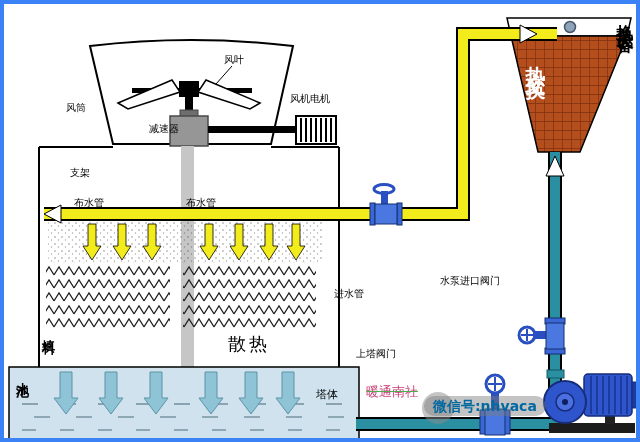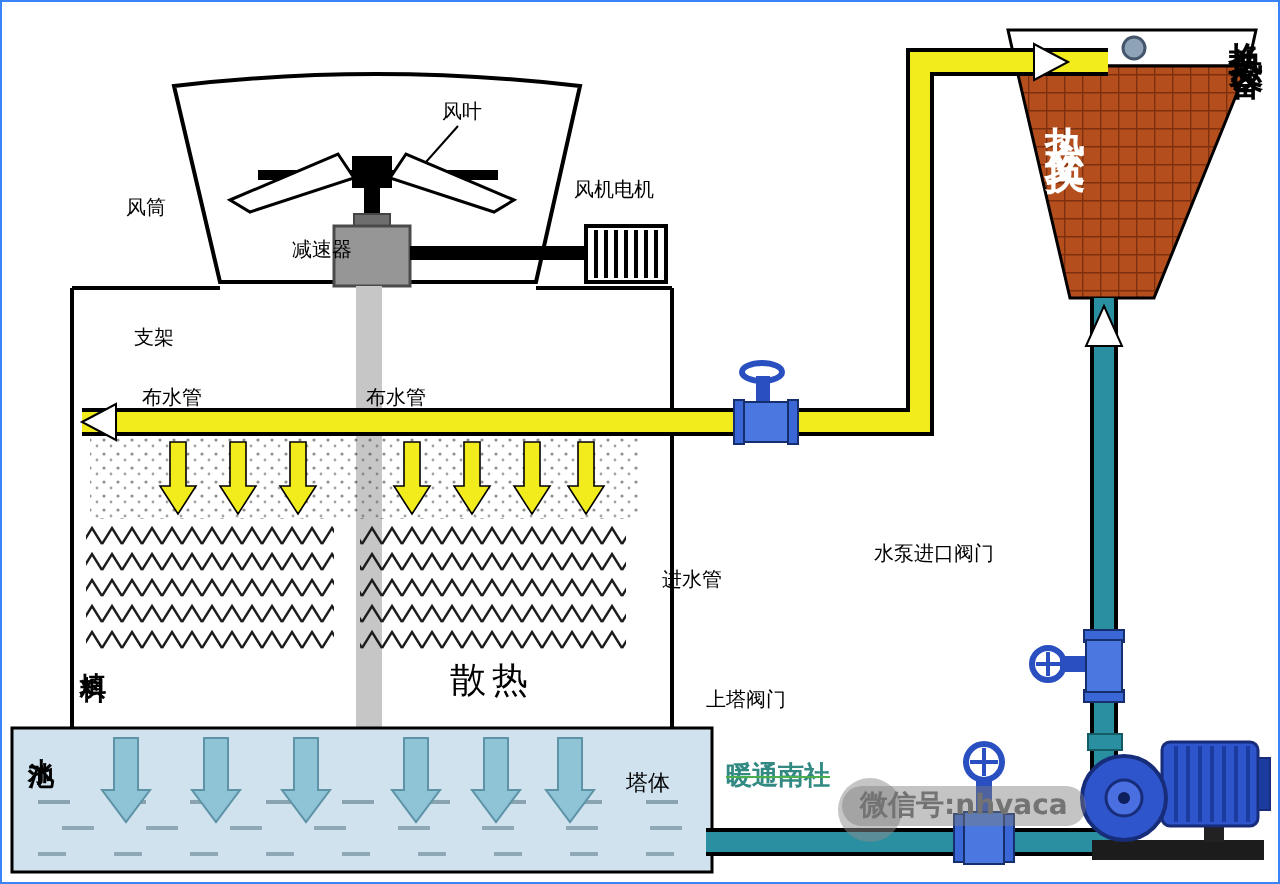--- a/index.html
+++ b/index.html
@@ -1,18 +1,18 @@
 <!DOCTYPE html>
 <html><head>
 <meta charset="utf-8">
 <style>
   html,body{margin:0;padding:0;background:#fff;}
   #stage{
     position:relative;width:640px;height:442px;overflow:hidden;
-    background:#fff;border:1px solid #3b82f6;box-sizing:border-box;
+    background:#fff;border:4px solid #3b82f6;box-sizing:border-box;
     font-family:"DejaVu Sans","Liberation Sans",sans-serif;
   }
   #stage svg{position:absolute;left:0;top:0;z-index:1;}
   .lbl{position:absolute;z-index:2;color:#000;white-space:nowrap;line-height:1.15;}
   .sm{font-size:10px;}
   .vtext{writing-mode:vertical-rl;text-orientation:upright;}
   .lbl-heat-equipment{left:611px;top:6px;font-size:17px;font-weight:bold;letter-spacing:4px;}
   .lbl-heat-exchange{left:520px;top:46px;font-size:20px;font-weight:bold;color:#fff;letter-spacing:7px;}
   .lbl-fan-blade{left:220px;top:50px;}
   .lbl-fan-duct{left:62px;top:98px;}
@@ -21,23 +21,23 @@
   .lbl-support{left:66px;top:163px;}
   .lbl-dist-left{left:70px;top:193px;}
   .lbl-dist-right{left:182px;top:193px;}
   .lbl-inlet-pipe{left:330px;top:239px;margin-top:45px;}
   .lbl-fill{left:36px;top:325px;font-size:13px;font-weight:bold;letter-spacing:2px;}
   .lbl-heat-dissipation{left:224px;top:330px;font-size:18px;font-weight:normal;letter-spacing:3px;text-align:right;}
   .lbl-tower-body{left:312px;top:343px;font-size:11px;margin-top:42px;}
   .lbl-tower-valve{left:352px;top:344px;}
   .lbl-pump-inlet-valve{left:436px;top:271px;font-family:Liberation Serif, serif;}
   .lbl-pool{left:10px;top:368px;font-size:13px;font-weight:bold;letter-spacing:2px;}
-  .wm-brand{left:362px;top:381px;font-size:13px;font-weight:bold;color:#0f766e;
+  .wm-brand{left:362px;top:381px;font-size:13px;font-weight:normal;color:#be185d;
     text-decoration:line-through;text-decoration-color:#2da02d;opacity:.85;}
-  .wm-wechat{left:420px;top:392px;font-size:14px;font-weight:bold;color:#737373;
+  .wm-wechat{left:420px;top:392px;font-size:14px;font-weight:bold;color:#0369a1;
     background:rgba(125,125,125,.45);border-radius:12px;padding:2px 9px;}
 </style>
 </head>
 <body>
 
 <div id="stage">
 
 <svg width="640" height="442" viewBox="0 0 640 442">
   <defs>
     <pattern id="mesh" width="9" height="9" patternUnits="userSpaceOnUse">

